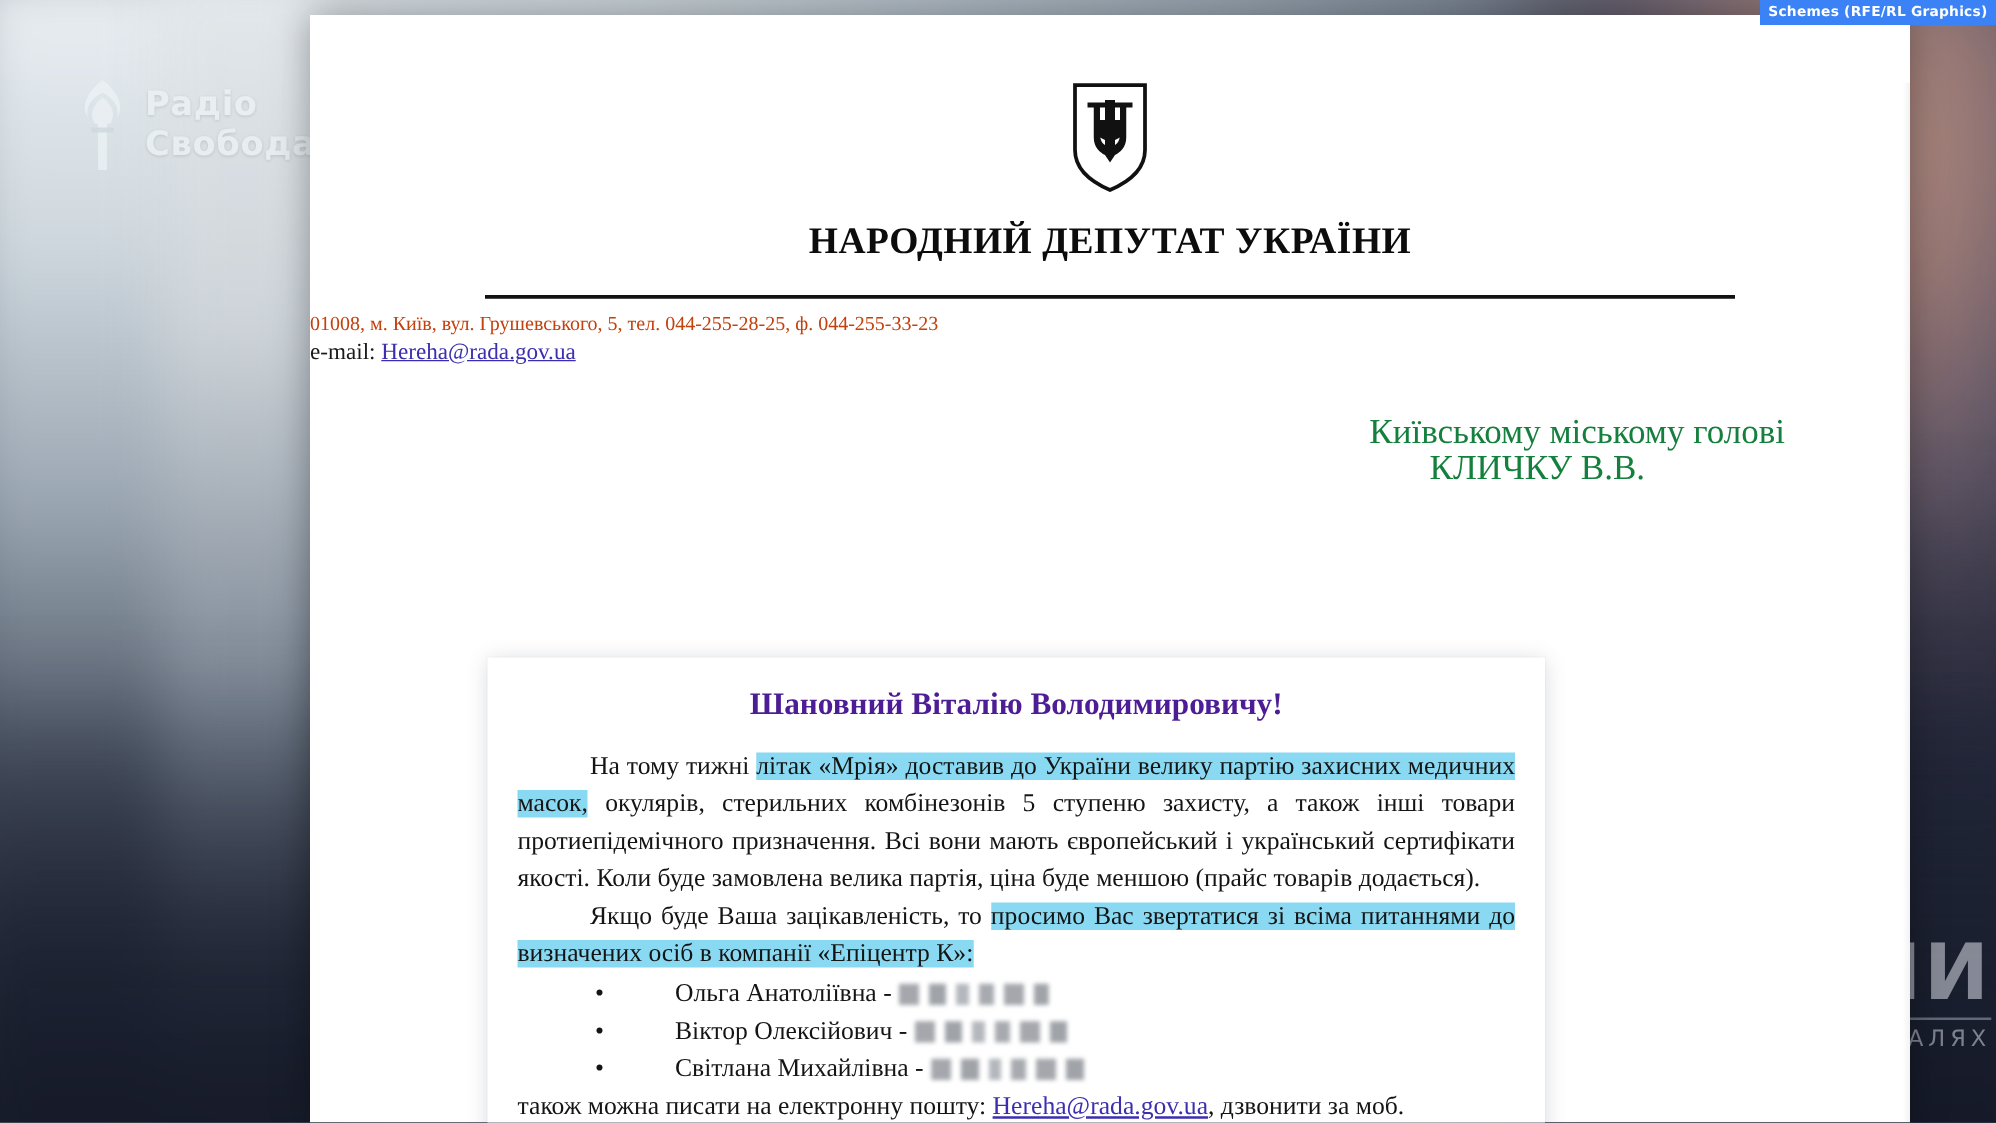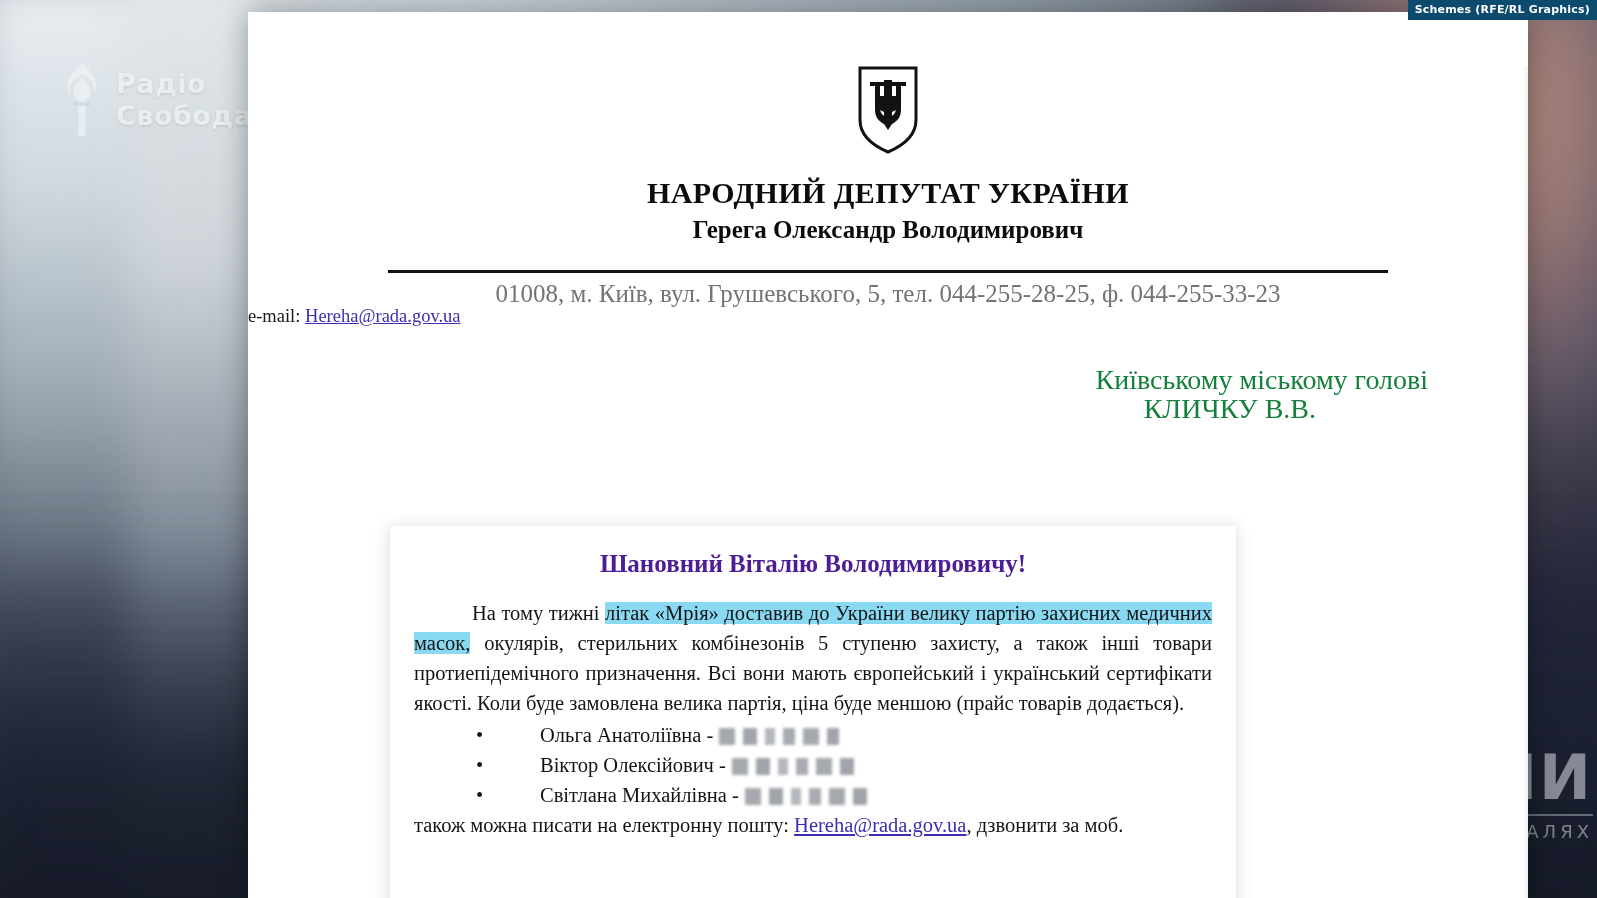--- a/index.html
+++ b/index.html
@@ -41,38 +41,38 @@
 
   
   .schemy{position:absolute;right:4px;bottom:56px;text-align:right;opacity:.62;
     font-family:"DejaVu Sans",sans-serif;}
   .schemy-main{font-size:62px;font-weight:700;letter-spacing:2px;color:#c8ccd6;
     line-height:62px;}
   .schemy-rule{height:2px;background:#b9bfcc;margin:5px 0 5px auto;width:262px;opacity:.75;}
   .schemy-sub{font-size:18px;letter-spacing:4px;color:#b9c0cd;}
 
   
-  .badge{position:absolute;right:0;top:0;background:#0c4a6e;color:#fff;
+  .badge{position:absolute;right:0;top:0;background:#3b82f6;color:#fff;
     font-family:"DejaVu Sans",sans-serif;font-size:11px;font-weight:700;
     padding:3px 7px 4px;letter-spacing:.2px;}
 
   
   .page{position:absolute;left:248px;top:12px;width:1280px;height:886px;background:#fff;
     box-shadow:0 0 28px rgba(0,0,0,.35);}
   .page-inner{position:relative;width:100%;height:100%;padding:0;}
 
   .emblem{width:64px;margin:54px auto 0;display:block;}
 
   .org-title{text-align:center;font-weight:700;font-size:30px;letter-spacing:.4px;
     color:#0c0c0c;margin:22px 0 0;}
   .org-name{text-align:center;font-weight:700;font-size:25px;color:#0c0c0c;margin:6px 0 0;}
 
   .rule{height:3px;background:#121212;margin:26px 140px 0;}
 
-  .contact{text-align:center;font-size:25px;color:#737373;margin:8px 0 0;line-height:25px;}
+  .contact{text-align:left;font-size:16px;color:#c2410c;margin:8px 0 0;line-height:25px;}
   .mail-line{text-align:left;font-size:18.5px;color:#1a1a1a;margin:0;}
   a.link{color:#3b2fb0;text-decoration:underline;}
 
   .outgoing{font-weight:700;font-size:19px;color:#101010;margin:30px 0 0 145px;}
 
   .addressee{margin:38px 100px 0 0;text-align:right;font-weight:400;font-size:28px;
     color:#15803d;line-height:29px;}
   .addressee div:last-child{text-align:right;padding-right:112px;}
 
   
@@ -152,21 +152,20 @@
       <svg class="emblem" viewBox="0 0 64 88" width="64" height="88" aria-hidden="true">
         <path d="M4 2 H60 V54 C60 70 46 80 32 86 C18 80 4 70 4 54 Z" fill="none" stroke="#111" stroke-width="3"></path>
         <path d="M32 14 L36 14 L36 58 L32 64 L28 58 L28 14 Z" fill="#111"></path>
         <path d="M14 20 L19 20 L19 44 C19 52 24 56 28 58 L28 50 C25 48 24 45 24 41 L24 20 L29 20 L29 16 L14 16 Z" fill="#111"></path>
         <path d="M50 20 L45 20 L45 44 C45 52 40 56 36 58 L36 50 C39 48 40 45 40 41 L40 20 L35 20 L35 16 L50 16 Z" fill="#111"></path>
         <path d="M24 30 L28 30 L28 46 L24 44 Z" fill="#111"></path>
         <path d="M40 30 L36 30 L36 46 L40 44 Z" fill="#111"></path>
       </svg>
 
       <div class="org-title">НАРОДНИЙ ДЕПУТАТ УКРАЇНИ</div>
-      <div class="org-name">Герега Олександр Володимирович</div>
 
       <div class="rule"></div>
 
       <div class="contact">01008, м. Київ, вул. Грушевського, 5, тел. 044-255-28-25, ф. 044-255-33-23</div>
       <div class="mail-line">
         <span>e-mail:</span>
         <a class="link" href="#">Hereha@rada.gov.ua</a>
       </div>
 
 
@@ -174,20 +173,21 @@
         <div>Київському міському голові</div>
         <div>КЛИЧКУ В.В.</div>
       </div>
 
       <div class="panel">
         <div class="salut">Шановний Віталію Володимировичу!</div>
 
         <div class="body">
           <p class="indent"><span>На тому тижні </span><span class="hl">літак «Мрія» доставив до України велику партію захисних медичних масок,</span><span> окулярів, стерильних комбінезонів 5 ступеню захисту, а також інші товари протиепідемічного призначення. Всі вони мають європейський і український сертифікати якості. Коли буде замовлена велика партія, ціна буде меншою (прайс товарів додається).</span></p>
 
+          <p class="indent"><span>Якщо буде Ваша зацікавленість, то </span><span class="hl-soft">просимо Вас звертатися зі всіма питаннями до визначених осіб в компанії «Епіцентр К»:</span></p>
 
           <ul class="contacts">
             <li><span class="nm">Ольга Анатоліївна -</span><span class="redact w1"></span></li>
             <li><span class="nm">Віктор Олексійович -</span><span class="redact w2"></span></li>
             <li><span class="nm">Світлана Михайлівна -</span><span class="redact w3"></span></li>
           </ul>
 
           <div class="closing"><span>також можна писати на електронну пошту: </span><a class="link" href="#">Hereha@rada.gov.ua</a><span>, дзвонити за моб.</span></div>
 
         </div>

